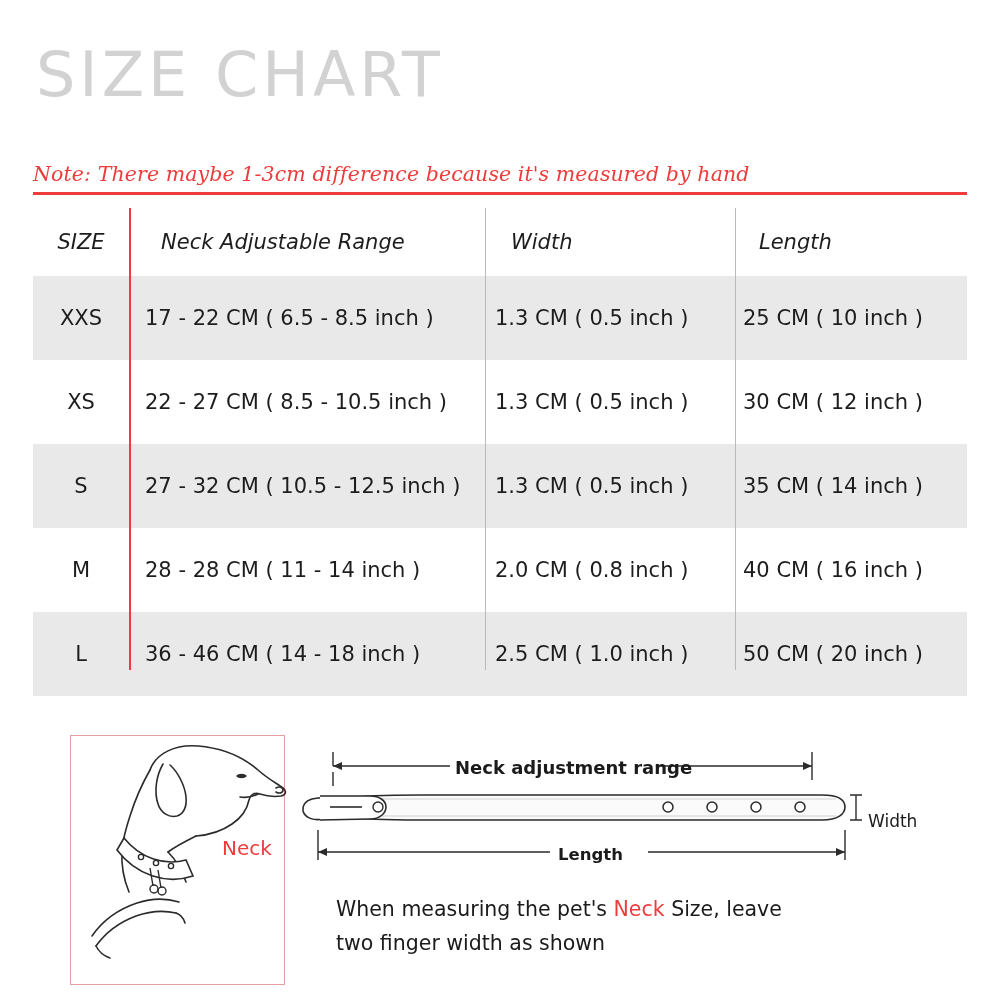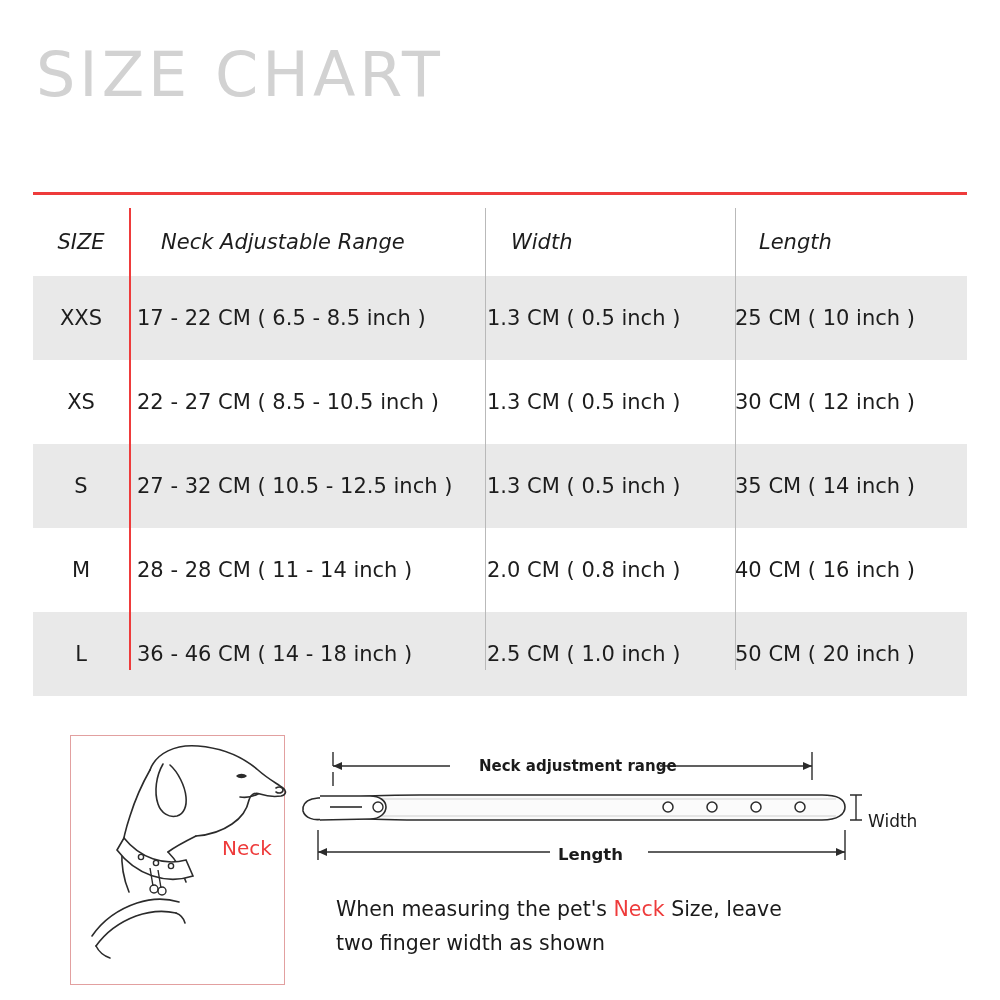--- a/index.html
+++ b/index.html
@@ -75,21 +75,21 @@
   .col-length { width: 240px; }
 
   tr.head td { height: 68px; font-size: 21px; font-style: italic; }
   tr.body td { height: 84px; }
   tr.shade td { background: #e9e9e9; }
 
   td.cell-size {
     text-align: center;
   }
   td.cell-text {
-    padding-left: 8px;
+    padding-left: 16px;
   }
   .head td.cell-text { padding-left: 32px; }
 
   
   .vline-red {
     position: absolute;
     left: 129px;
     top: 208px;
     width: 2px;
     height: 462px;
@@ -134,24 +134,23 @@
     left: 222px;
     top: 136px;
     color: #ee3b3b;
     font-size: 20px;
     font-family: "DejaVu Sans", sans-serif;
   }
   .lbl-neck-range {
     position: absolute;
     left: 455px;
     top: 57px;
-    font-size: 15px;
+    font-size: 18px;
     color: #1b1b1b;
     font-weight: bold;
-    margin-left: 24px;
   }
   .lbl-length {
     position: absolute;
     left: 558px;
     top: 145px;
     font-size: 16.5px;
     color: #1b1b1b;
     font-weight: bold;
   }
   .lbl-width {
@@ -172,20 +171,21 @@
   }
   .caption .hl { color: #ee3b3b; }
 </style>
 </head>
 <body>
 
 <div class="page">
 
   <div class="title">SIZE CHART</div>
 
+  <div class="note">Note: There maybe 1-3cm difference because it's measured by hand</div>
   <div class="note-rule"></div>
 
   <table class="table">
     <colgroup>
       <col class="col-size">
         <col class="col-neck">
         <col class="col-width">
         <col class="col-length">
     </colgroup>
     <tbody>

